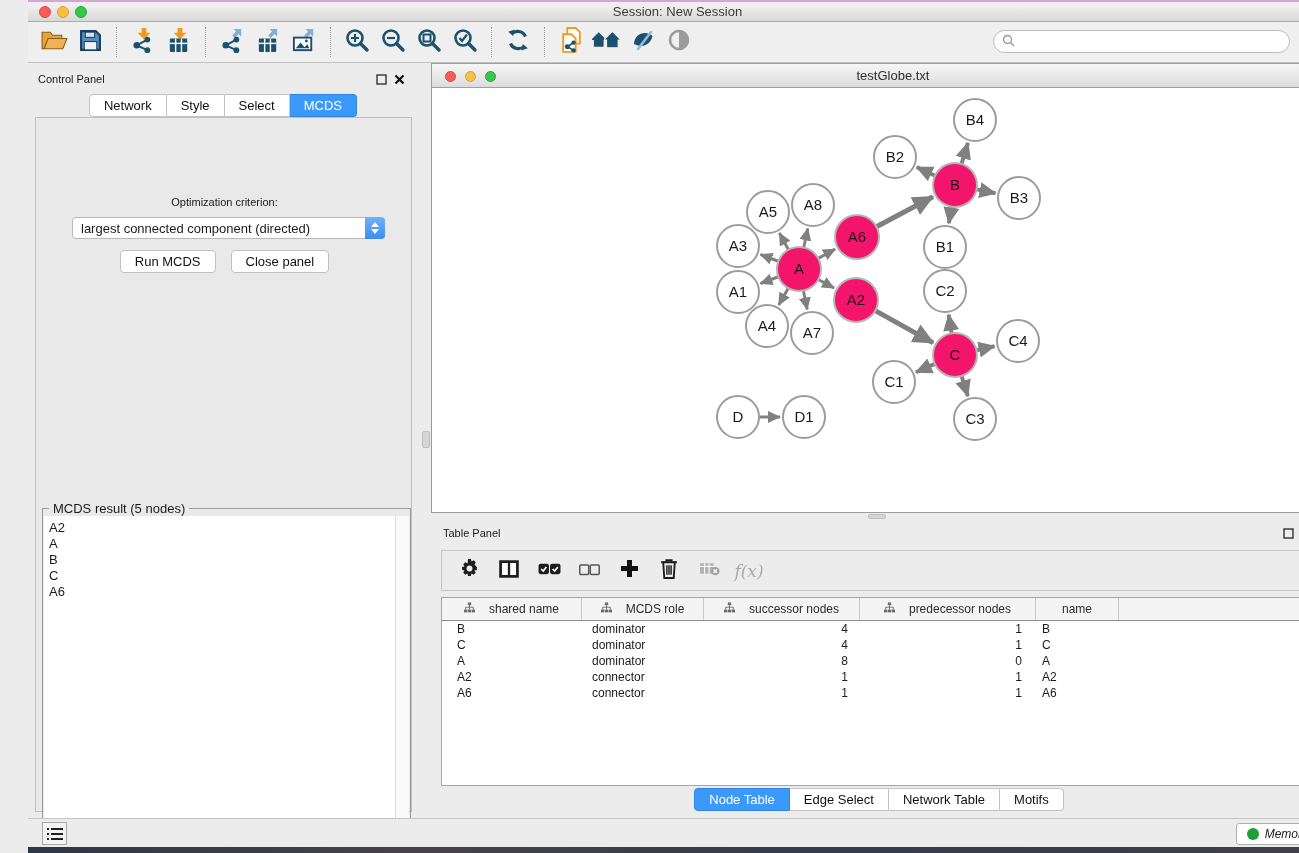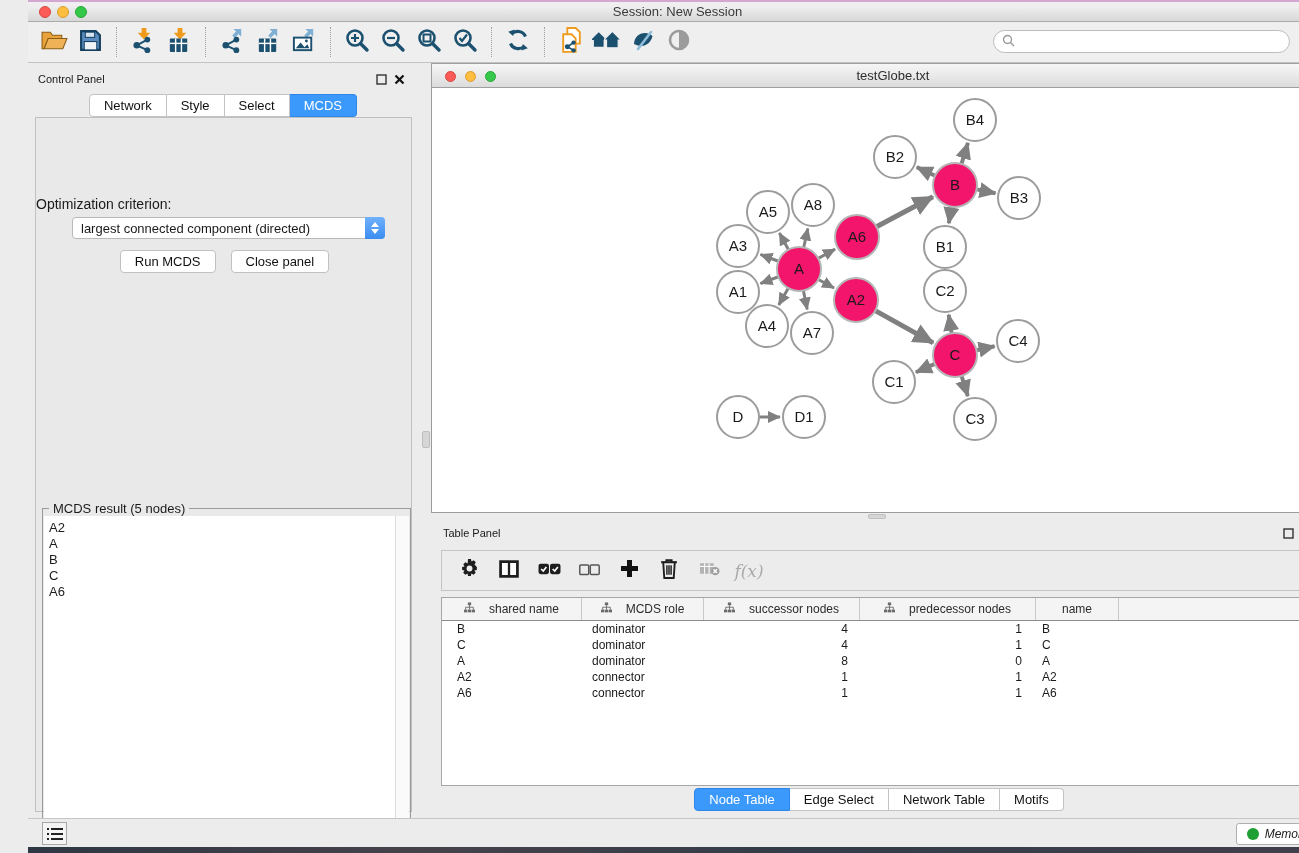--- a/index.html
+++ b/index.html
@@ -33,21 +33,21 @@
   .win-ic { width:18px; height:18px; display:flex; align-items:center; justify-content:center; }
   .cp-tabs { position:absolute; left:0; top:31px; width:390px; display:flex; justify-content:center; z-index:2; }
   .tabseg { display:flex; }
   .tabseg .tab { font-size:13px; padding:3px 14px; background:#fff; border:1px solid #c3c3c3; border-left:none;
     color:#111; line-height:15px; }
   .tabseg .tab:first-child { border-left:1px solid #c3c3c3; border-radius:4px 0 0 4px; }
   .tabseg .tab:last-child { border-radius:0 4px 4px 0; }
   .tabseg .tab.sel { background:#3B99FC; border-color:#2f86e8; color:#fff; }
   .cp-box { position:absolute; left:7px; top:54px; width:377px; height:695px; border:1px solid #c0c0c0;
     background:#E9E9E9; }
-  .opt-label { position:absolute; left:0; top:78px; width:377px; text-align:left; font-size:14px; }
+  .opt-label { position:absolute; left:0; top:78px; width:377px; text-align:center; font-size:11px; }
   .combo { position:absolute; left:36px; top:99px; width:313px; height:22px; background:#fff;
     border:1px solid #b9b9b9; border-radius:4px; display:flex; align-items:center; }
   .combo-text { flex:1; font-size:13px; padding-left:8px; white-space:nowrap; overflow:hidden; }
   .combo-step { width:20px; height:22px; margin-right:-1px; background:linear-gradient(#6fb1fb,#3b8df2);
     border-radius:0 4px 4px 0; display:flex; flex-direction:column; align-items:center; justify-content:center; gap:2px; }
   .car-up { width:0;height:0;border-left:4px solid transparent;border-right:4px solid transparent;border-bottom:5px solid #fff; }
   .car-dn { width:0;height:0;border-left:4px solid transparent;border-right:4px solid transparent;border-top:5px solid #fff; }
   .cp-btnrow { position:absolute; left:0; top:132px; width:377px; display:flex; justify-content:center; gap:15px; }
   .mac-btn { background:#fff; border:1px solid #c1c1c1; border-radius:4px; font-size:13px; padding:3px 14px; color:#111; }
   .fieldset { position:absolute; left:6px; top:390px; width:369px; height:346px; border:1px solid #9a9a9a; }

